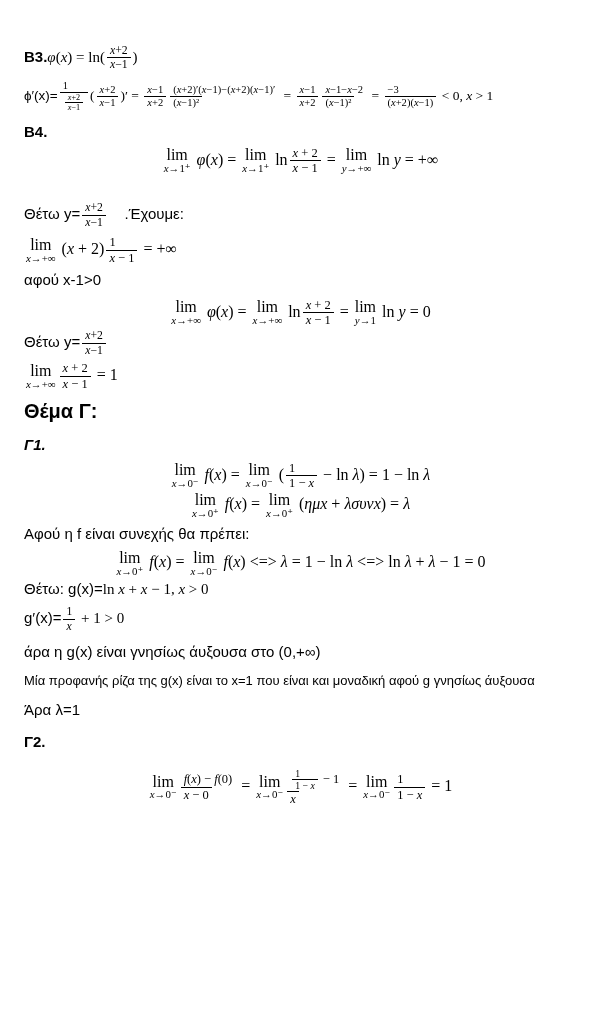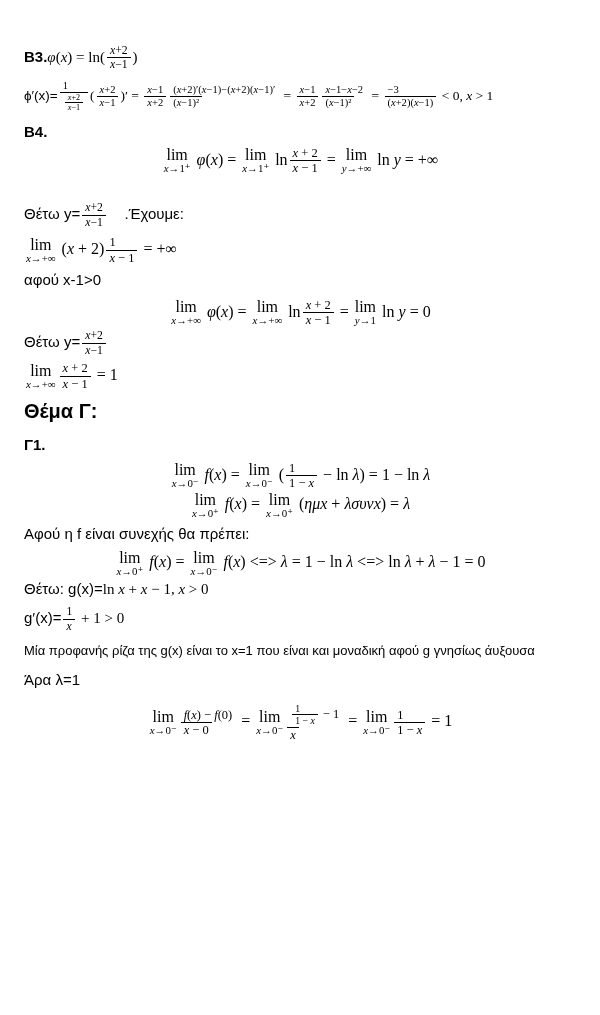--- a/index.html
+++ b/index.html
@@ -42,23 +42,25 @@
   <div class="line para" style="margin-bottom:10px;font-size:13.5px;"><span class="tk-t">ϕ′(x)=</span><span class="frac"><span class="num"><span class="tk-m">1</span></span><span class="den"><span class="frac"><span class="num"><span class="tk-i">x</span><span class="tk-m">+2</span></span><span class="den"><span class="tk-i">x</span><span class="tk-m">−1</span></span></span></span></span><span class="tk-m">(</span><span class="frac"><span class="num"><span class="tk-i">x</span><span class="tk-m">+2</span></span><span class="den"><span class="tk-i">x</span><span class="tk-m">−1</span></span></span><span class="tk-m">)′ = </span><span class="frac"><span class="num"><span class="tk-i">x</span><span class="tk-m">−1</span></span><span class="den"><span class="tk-i">x</span><span class="tk-m">+2</span></span></span><span class="frac"><span class="num"><span class="tk-m">(</span><span class="tk-i">x</span><span class="tk-m">+2)′(</span><span class="tk-i">x</span><span class="tk-m">−1)−(</span><span class="tk-i">x</span><span class="tk-m">+2)(</span><span class="tk-i">x</span><span class="tk-m">−1)′</span></span><span class="den"><span class="tk-m">(</span><span class="tk-i">x</span><span class="tk-m">−1)²</span></span></span><span class="tk-m"> = </span><span class="frac"><span class="num"><span class="tk-i">x</span><span class="tk-m">−1</span></span><span class="den"><span class="tk-i">x</span><span class="tk-m">+2</span></span></span><span class="frac"><span class="num"><span class="tk-i">x</span><span class="tk-m">−1−</span><span class="tk-i">x</span><span class="tk-m">−2</span></span><span class="den"><span class="tk-m">(</span><span class="tk-i">x</span><span class="tk-m">−1)²</span></span></span><span class="tk-m"> = </span><span class="frac"><span class="num"><span class="tk-m">−3</span></span><span class="den"><span class="tk-m">(</span><span class="tk-i">x</span><span class="tk-m">+2)(</span><span class="tk-i">x</span><span class="tk-m">−1)</span></span></span><span class="tk-m"> &lt; 0, </span><span class="tk-i">x</span><span class="tk-m"> &gt; 1</span></div>
   <div class="line label" style="margin-bottom:4px;"><span class="tk-b">B4.</span></div>
   <div class="line eq eq-c" style="margin-bottom:26px;"><span class="lim"><span class="lim-main">lim</span><span class="lim-sub"><span class="tk-i">x</span><span class="tk-m">→1⁺</span></span></span><span class="tk-m"> </span><span class="tk-i">φ</span><span class="tk-m">(</span><span class="tk-i">x</span><span class="tk-m">) = </span><span class="lim"><span class="lim-main">lim</span><span class="lim-sub"><span class="tk-i">x</span><span class="tk-m">→1⁺</span></span></span><span class="tk-m"> </span><span class="tk-m">ln</span><span class="frac"><span class="num"><span class="tk-i">x</span><span class="tk-m"> + 2</span></span><span class="den"><span class="tk-i">x</span><span class="tk-m"> − 1</span></span></span><span class="tk-m"> = </span><span class="lim"><span class="lim-main">lim</span><span class="lim-sub"><span class="tk-i">y</span><span class="tk-m">→+∞</span></span></span><span class="tk-m"> </span><span class="tk-m">ln</span><span class="tk-m"> </span><span class="tk-i">y</span><span class="tk-m"> = +∞</span></div>
   <div class="line para" style="margin-bottom:6px;"><span class="tk-t">Θέτω y=</span><span class="frac"><span class="num"><span class="tk-i">x</span><span class="tk-m">+2</span></span><span class="den"><span class="tk-i">x</span><span class="tk-m">−1</span></span></span><span class="tk-t">    .Έχουμε:</span></div>
   <div class="line eq" style="margin-bottom:6px;"><span class="lim"><span class="lim-main">lim</span><span class="lim-sub"><span class="tk-i">x</span><span class="tk-m">→+∞</span></span></span><span class="tk-m"> (</span><span class="tk-i">x</span><span class="tk-m"> + 2)</span><span class="frac"><span class="num"><span class="tk-m">1</span></span><span class="den"><span class="tk-i">x</span><span class="tk-m"> − 1</span></span></span><span class="tk-m"> = +∞</span></div>
   <div class="line para" style="margin-bottom:8px;"><span class="tk-t">αφού x-1&gt;0</span></div>
   <div class="line eq eq-c" style="margin-bottom:2px;"><span class="lim"><span class="lim-main">lim</span><span class="lim-sub"><span class="tk-i">x</span><span class="tk-m">→+∞</span></span></span><span class="tk-m"> </span><span class="tk-i">φ</span><span class="tk-m">(</span><span class="tk-i">x</span><span class="tk-m">) = </span><span class="lim"><span class="lim-main">lim</span><span class="lim-sub"><span class="tk-i">x</span><span class="tk-m">→+∞</span></span></span><span class="tk-m"> </span><span class="tk-m">ln</span><span class="frac"><span class="num"><span class="tk-i">x</span><span class="tk-m"> + 2</span></span><span class="den"><span class="tk-i">x</span><span class="tk-m"> − 1</span></span></span><span class="tk-m"> = </span><span class="lim"><span class="lim-main">lim</span><span class="lim-sub"><span class="tk-i">y</span><span class="tk-m">→1</span></span></span><span class="tk-m"> </span><span class="tk-m">ln</span><span class="tk-m"> </span><span class="tk-i">y</span><span class="tk-m"> = 0</span></div>
   <div class="line para" style="margin-bottom:4px;"><span class="tk-t">Θέτω y=</span><span class="frac"><span class="num"><span class="tk-i">x</span><span class="tk-m">+2</span></span><span class="den"><span class="tk-i">x</span><span class="tk-m">−1</span></span></span></div>
   <div class="line eq" style="margin-bottom:8px;"><span class="lim"><span class="lim-main">lim</span><span class="lim-sub"><span class="tk-i">x</span><span class="tk-m">→+∞</span></span></span><span class="frac"><span class="num"><span class="tk-i">x</span><span class="tk-m"> + 2</span></span><span class="den"><span class="tk-i">x</span><span class="tk-m"> − 1</span></span></span><span class="tk-m"> = 1</span></div>
   <div class="line heading" style="margin-bottom:12px;"><span class="tk-b">Θέμα Γ:</span></div>
-  <div class="line label" style="margin-bottom:6px;"><span class="tk-b">Γ1.</span></div>
+  <div class="line label" style="margin-bottom:6px;font-style:italic;"><span class="tk-b">Γ1.</span></div>
   <div class="line eq eq-c" style="margin-bottom:2px;"><span class="lim"><span class="lim-main">lim</span><span class="lim-sub"><span class="tk-i">x</span><span class="tk-m">→0⁻</span></span></span><span class="tk-m"> </span><span class="tk-i">f</span><span class="tk-m">(</span><span class="tk-i">x</span><span class="tk-m">) = </span><span class="lim"><span class="lim-main">lim</span><span class="lim-sub"><span class="tk-i">x</span><span class="tk-m">→0⁻</span></span></span><span class="tk-m"> (</span><span class="frac"><span class="num"><span class="tk-m">1</span></span><span class="den"><span class="tk-m">1 − </span><span class="tk-i">x</span></span></span><span class="tk-m"> − </span><span class="tk-m">ln</span><span class="tk-m"> </span><span class="tk-i">λ</span><span class="tk-m">) = 1 − </span><span class="tk-m">ln</span><span class="tk-m"> </span><span class="tk-i">λ</span></div>
   <div class="line eq eq-c" style="margin-bottom:6px;"><span class="lim"><span class="lim-main">lim</span><span class="lim-sub"><span class="tk-i">x</span><span class="tk-m">→0⁺</span></span></span><span class="tk-m"> </span><span class="tk-i">f</span><span class="tk-m">(</span><span class="tk-i">x</span><span class="tk-m">) = </span><span class="lim"><span class="lim-main">lim</span><span class="lim-sub"><span class="tk-i">x</span><span class="tk-m">→0⁺</span></span></span><span class="tk-m"> (</span><span class="tk-i">ημx</span><span class="tk-m"> + </span><span class="tk-i">λσυνx</span><span class="tk-m">) = </span><span class="tk-i">λ</span></div>
   <div class="line para" style="margin-bottom:6px;"><span class="tk-t">Αφού η f είναι συνεχής θα πρέπει:</span></div>
   <div class="line eq eq-c" style="margin-bottom:4px;"><span class="lim"><span class="lim-main">lim</span><span class="lim-sub"><span class="tk-i">x</span><span class="tk-m">→0⁺</span></span></span><span class="tk-m"> </span><span class="tk-i">f</span><span class="tk-m">(</span><span class="tk-i">x</span><span class="tk-m">) = </span><span class="lim"><span class="lim-main">lim</span><span class="lim-sub"><span class="tk-i">x</span><span class="tk-m">→0⁻</span></span></span><span class="tk-m"> </span><span class="tk-i">f</span><span class="tk-m">(</span><span class="tk-i">x</span><span class="tk-m">) &lt;=&gt; </span><span class="tk-i">λ</span><span class="tk-m"> = 1 − </span><span class="tk-m">ln</span><span class="tk-m"> </span><span class="tk-i">λ</span><span class="tk-m"> &lt;=&gt; </span><span class="tk-m">ln</span><span class="tk-m"> </span><span class="tk-i">λ</span><span class="tk-m"> + </span><span class="tk-i">λ</span><span class="tk-m"> − 1 = 0</span></div>
   <div class="line para" style="margin-bottom:6px;"><span class="tk-t">Θέτω: g(x)=</span><span class="tk-m">ln</span><span class="tk-m"> </span><span class="tk-i">x</span><span class="tk-m"> + </span><span class="tk-i">x</span><span class="tk-m"> − 1, </span><span class="tk-i">x</span><span class="tk-m"> &gt; 0</span></div>
   <div class="line para" style="margin-bottom:10px;"><span class="tk-t">g′(x)=</span><span class="frac"><span class="num"><span class="tk-m">1</span></span><span class="den"><span class="tk-i">x</span></span></span><span class="tk-m"> + 1 &gt; 0</span></div>
+  <div class="line para" style="margin-bottom:11px;"><span class="tk-t">άρα η g(x) είναι γνησίως άυξουσα στο (0,+∞)</span></div>
   <div class="line para" style="margin-bottom:12px;font-size:13px;"><span class="tk-t">Μία προφανής ρίζα της g(x) είναι το x=1 που είναι και μοναδική αφού g γνησίως άυξουσα</span></div>
   <div class="line para" style="margin-bottom:13px;"><span class="tk-t">Άρα λ=1</span></div>
+  <div class="line label" style="margin-bottom:16px;"><span class="tk-b">Γ2.</span></div>
   <div class="line eq eq-c" style="margin-bottom:0;"><span class="lim"><span class="lim-main">lim</span><span class="lim-sub"><span class="tk-i">x</span><span class="tk-m">→0⁻</span></span></span><span class="frac"><span class="num"><span class="tk-i">f</span><span class="tk-m">(</span><span class="tk-i">x</span><span class="tk-m">) − </span><span class="tk-i">f</span><span class="tk-m">(0)</span></span><span class="den"><span class="tk-i">x</span><span class="tk-m"> − 0</span></span></span><span class="tk-m"> = </span><span class="lim"><span class="lim-main">lim</span><span class="lim-sub"><span class="tk-i">x</span><span class="tk-m">→0⁻</span></span></span><span class="frac"><span class="num"><span class="frac"><span class="num"><span class="tk-m">1</span></span><span class="den"><span class="tk-m">1 − </span><span class="tk-i">x</span></span></span><span class="tk-m"> − 1</span></span><span class="den"><span class="tk-i">x</span></span></span><span class="tk-m"> = </span><span class="lim"><span class="lim-main">lim</span><span class="lim-sub"><span class="tk-i">x</span><span class="tk-m">→0⁻</span></span></span><span class="frac"><span class="num"><span class="tk-m">1</span></span><span class="den"><span class="tk-m">1 − </span><span class="tk-i">x</span></span></span><span class="tk-m"> = 1</span></div>
 </div>
 
 </body></html>

